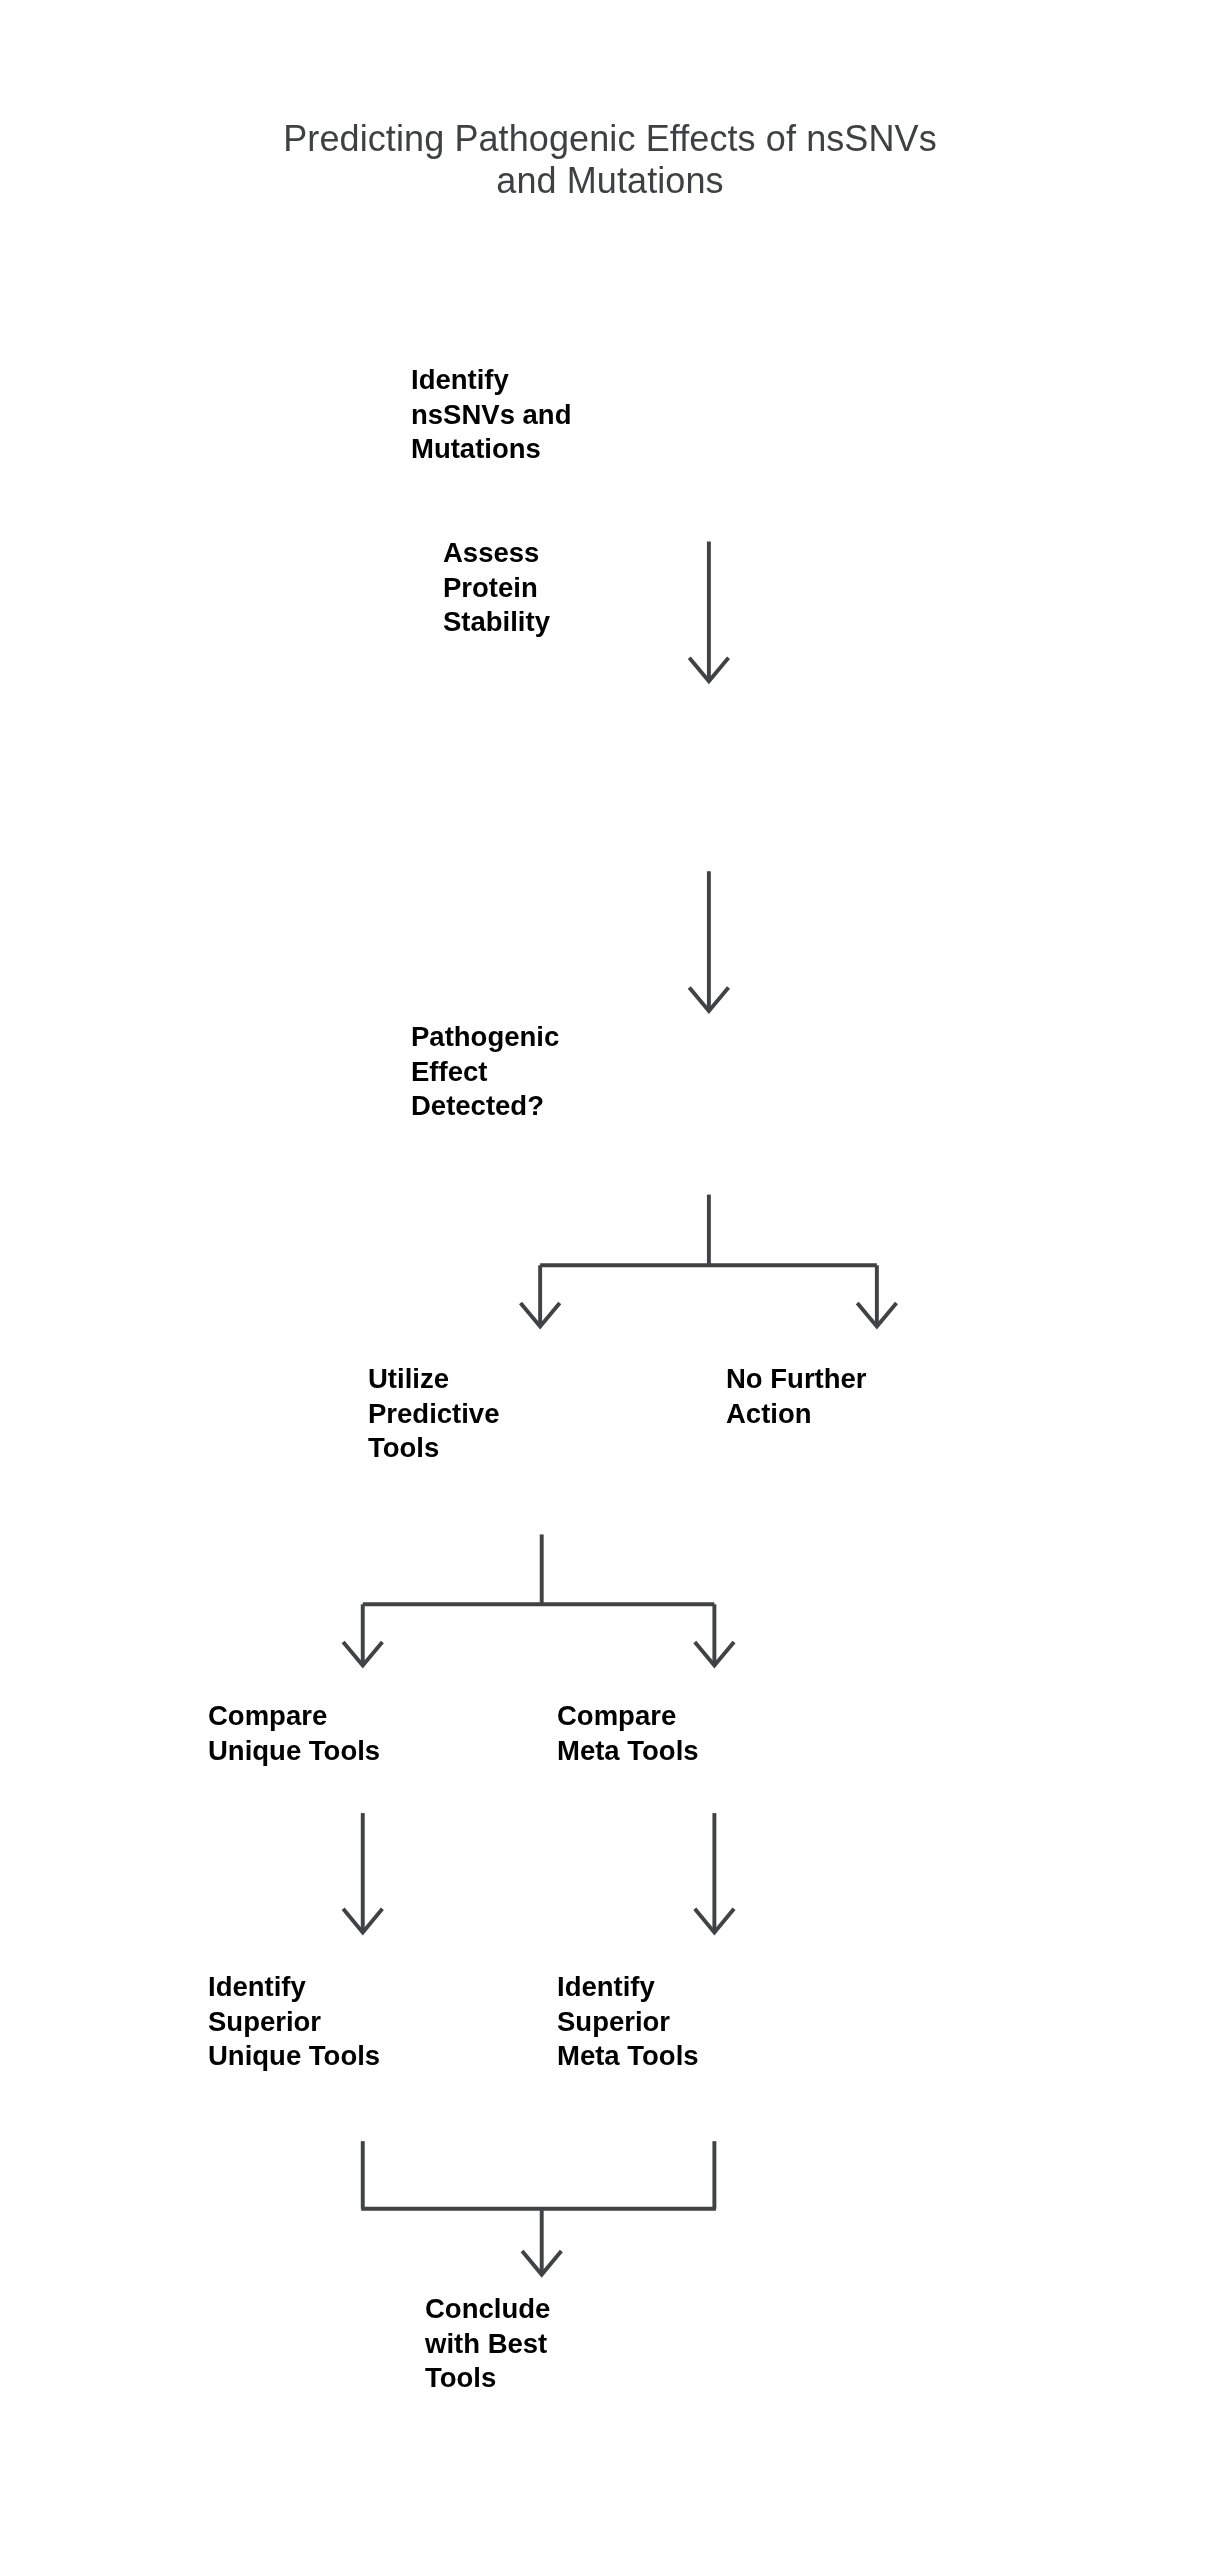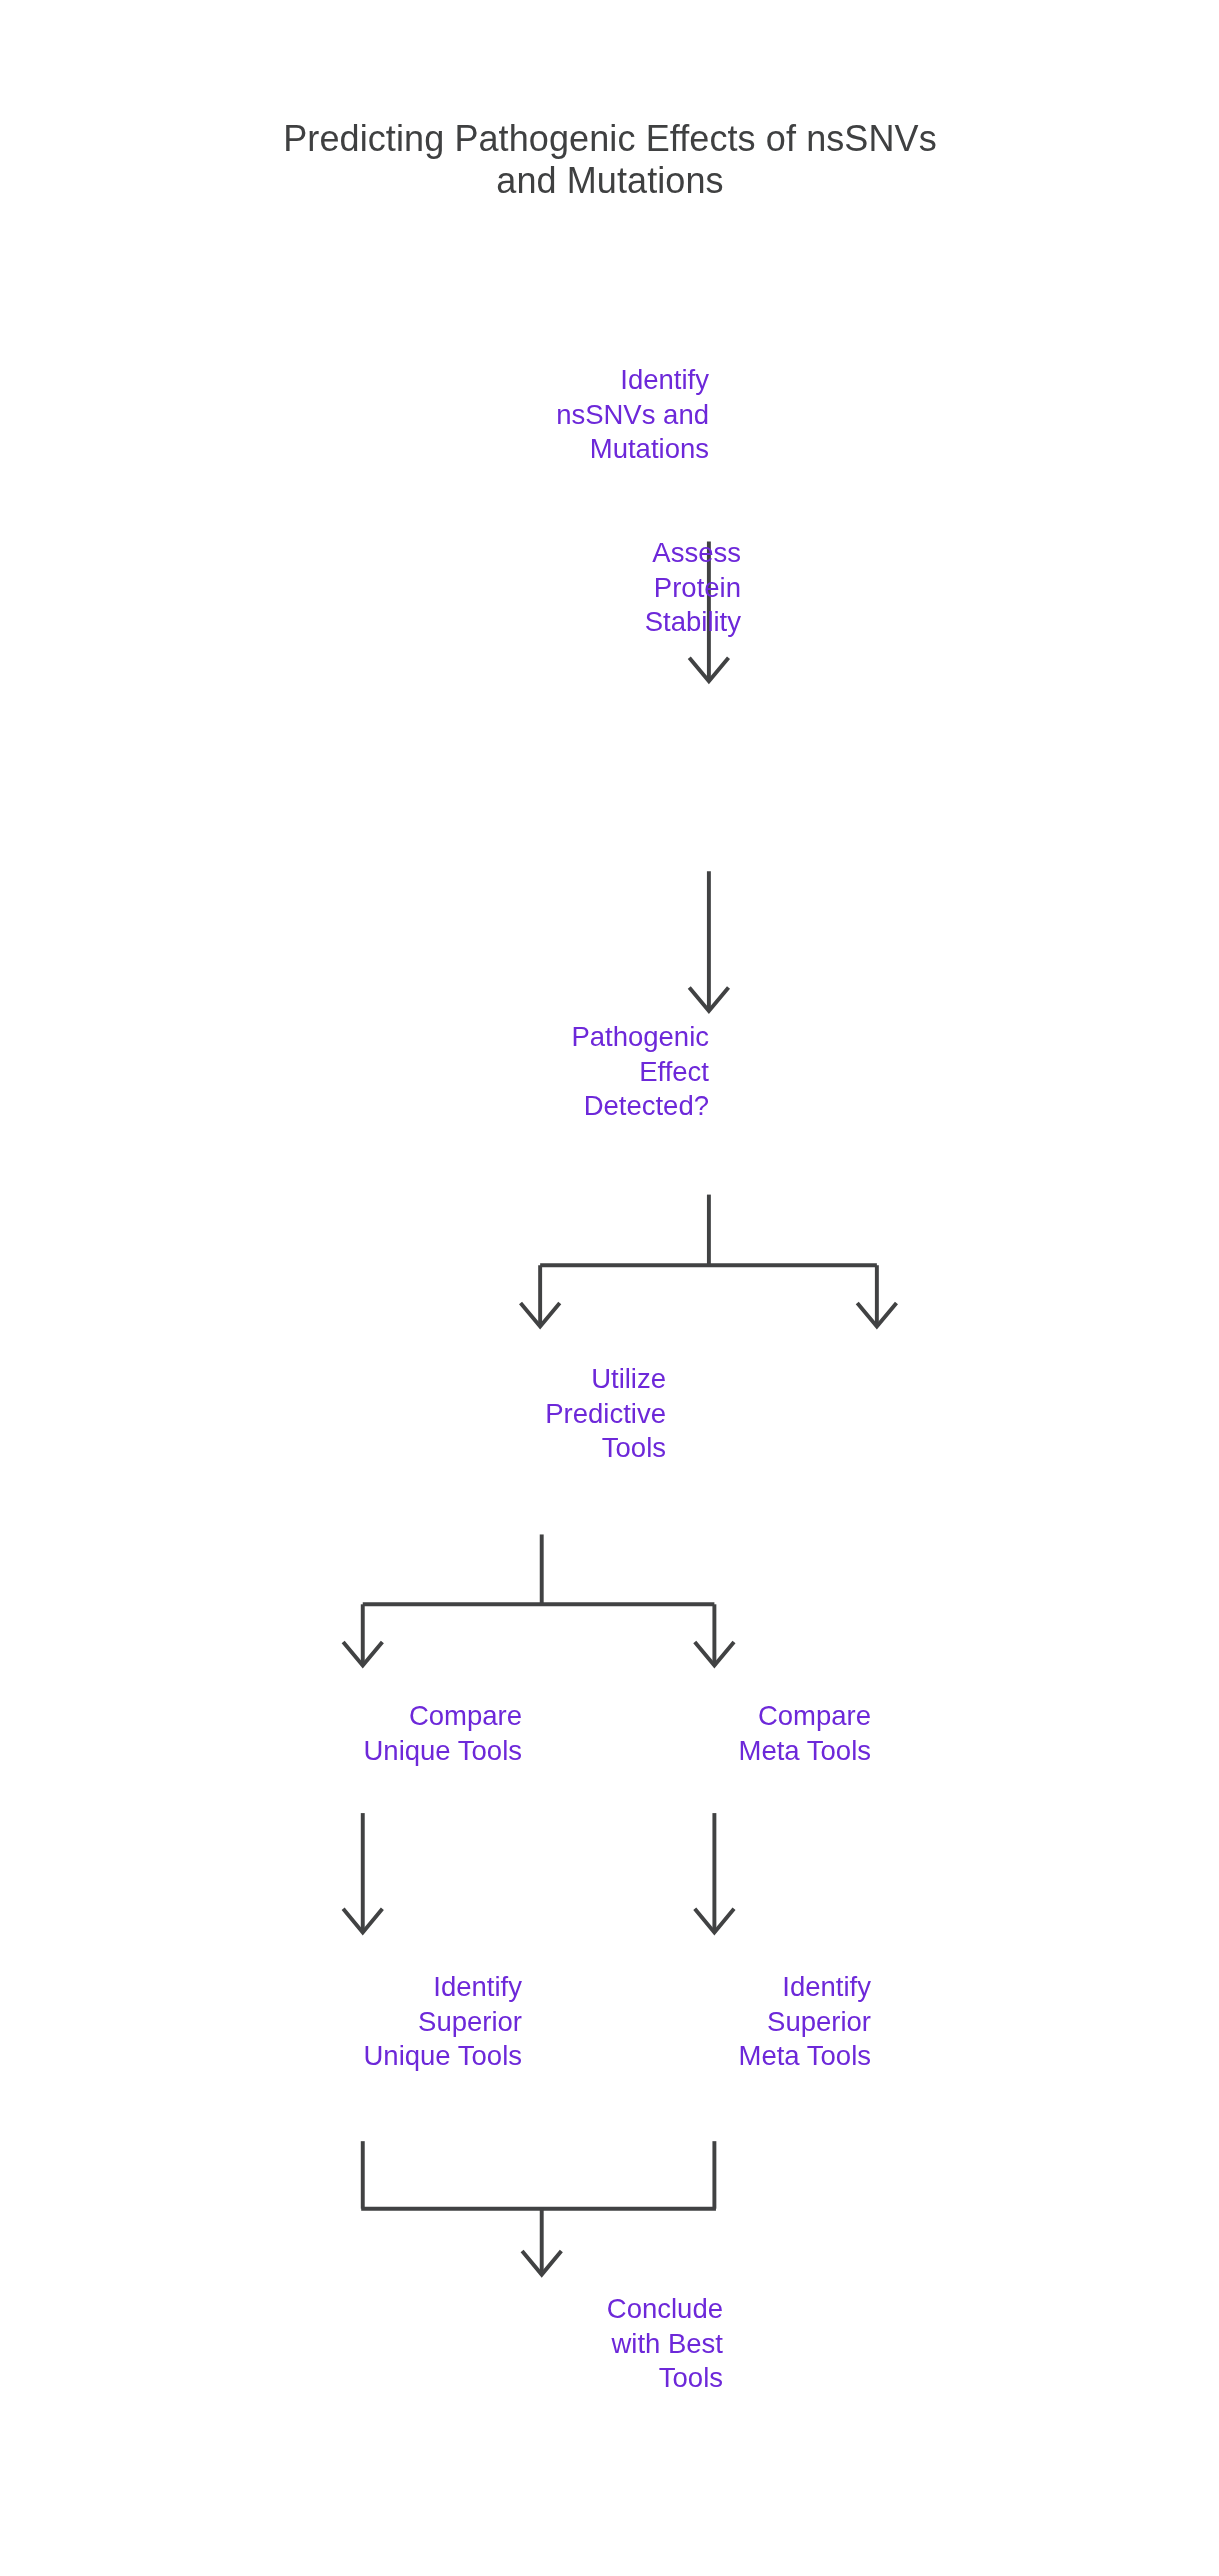--- a/index.html
+++ b/index.html
@@ -32,25 +32,25 @@
     text-align: center;
     font-size: 36px;
     line-height: 1.16;
     color: #3f4041;
     font-weight: 400;
     letter-spacing: 0.1px;
     white-space: pre-line;
   }
   .node {
     position: absolute;
-    text-align: right;
+    text-align: left;
     font-size: 27.5px;
     line-height: 1.26;
-    color: #6d28d9;
-    font-weight: 400;
+    color: #000000;
+    font-weight: 700;
     white-space: pre-line;
   }
 </style>
 </head>
 <body>
 
 <div id="page">
 
   <div class="chart-title">Predicting Pathogenic Effects of nsSNVs
 and Mutations</div>
@@ -120,20 +120,22 @@
 Stability</div>
 
   <div class="node" style="left:560px; top:1020px; width:298px; margin-left:-149px;">Pathogenic
 Effect
 Detected?</div>
 
   <div class="node" style="left:517px; top:1362px; width:298px; margin-left:-149px;">Utilize
 Predictive
 Tools</div>
 
+  <div class="node" style="left:875px; top:1362px; width:298px; margin-left:-149px;">No Further
+Action</div>
 
   <div class="node" style="left:365px; top:1699px; width:314px; margin-left:-157px;">Compare
 Unique Tools</div>
 
   <div class="node" style="left:714px; top:1699px; width:314px; margin-left:-157px;">Compare
 Meta Tools</div>
 
   <div class="node" style="left:365px; top:1970px; width:314px; margin-left:-157px;">Identify
 Superior
 Unique Tools</div>

